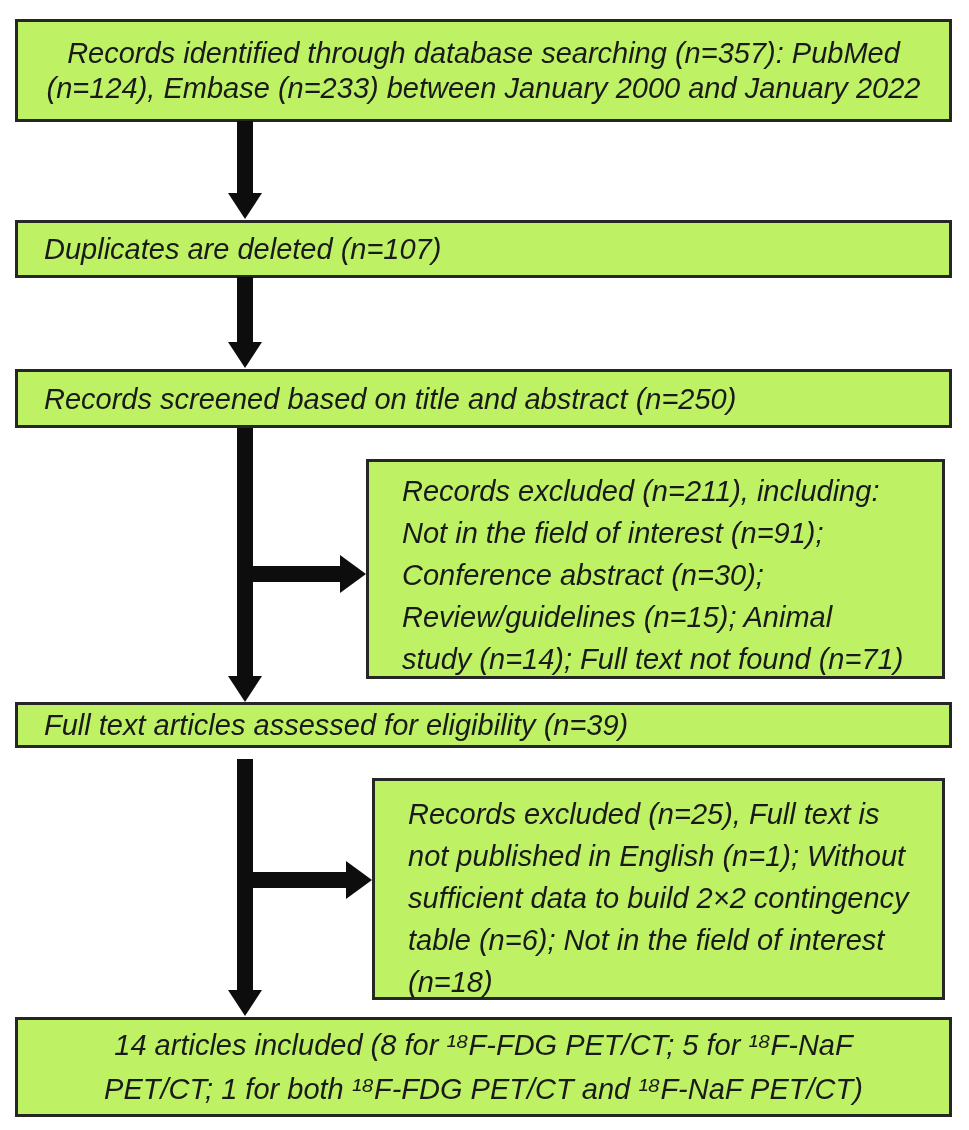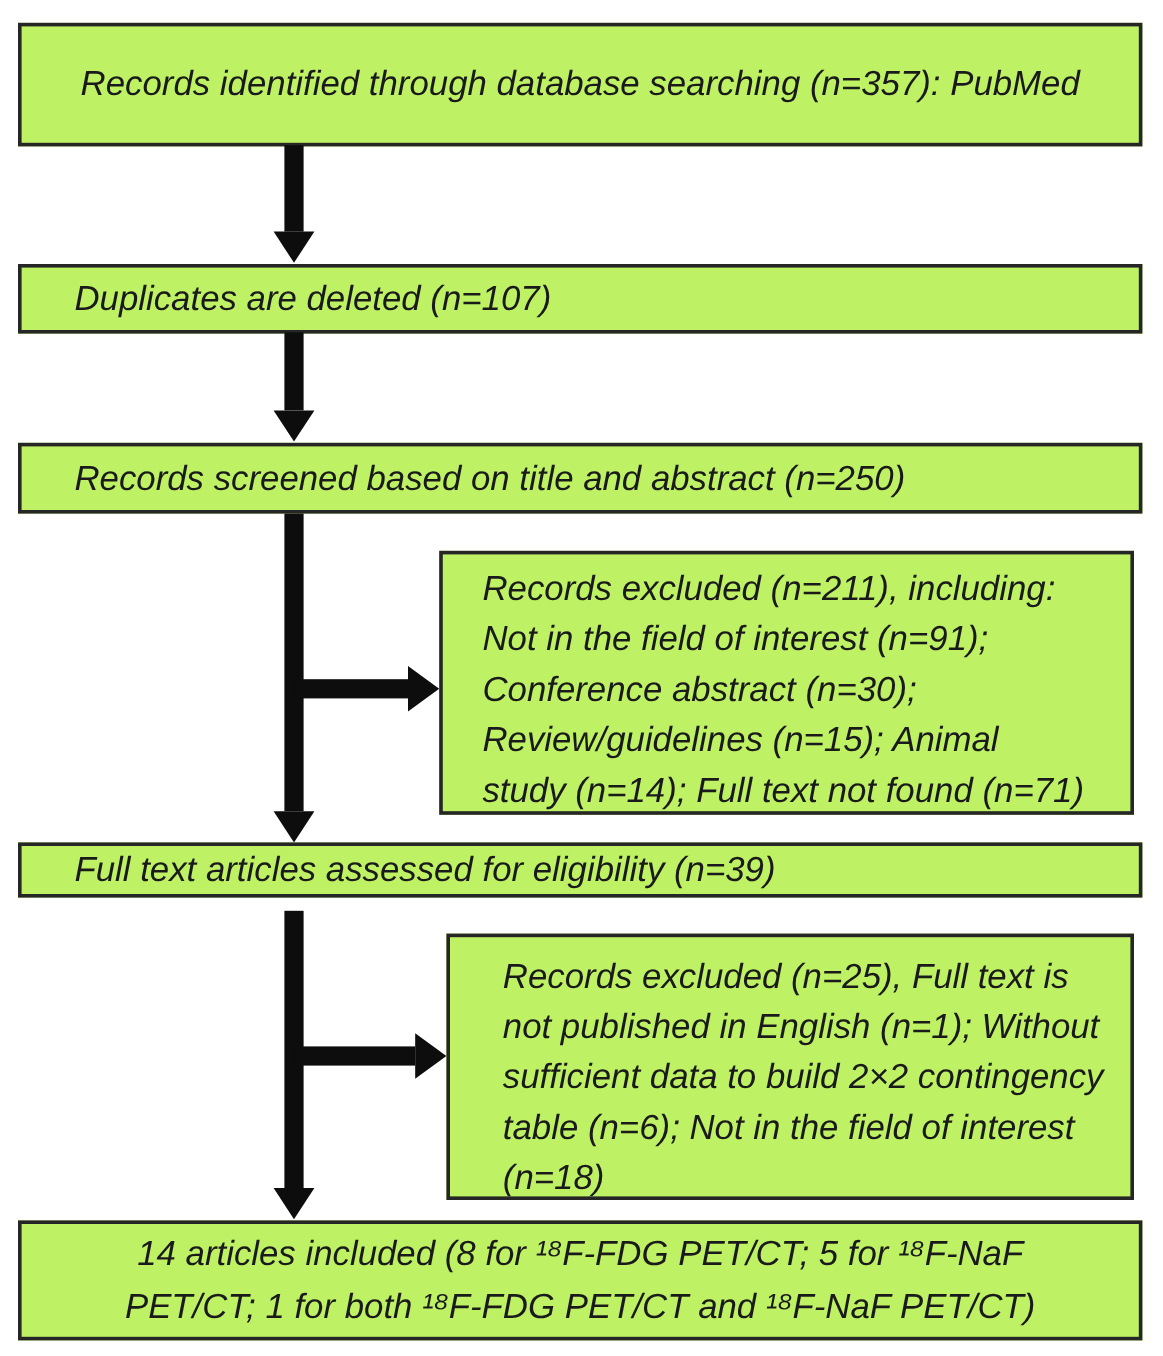--- a/index.html
+++ b/index.html
@@ -22,21 +22,21 @@
     border: 3px solid #262626;
     box-sizing: border-box;
     display: flex;
     flex-direction: column;
     justify-content: center;
     font-style: italic;
   }
   .box.center-text { text-align: center; align-items: center; }
   .box.left-text   { text-align: left; }
   .line { line-height: 35px; }
-  .box-main-single { padding-left: 44px; }
+  .box-main-single { padding-left: 26px; }
   .box-main-single .line { line-height: 34px; }
   .sidebox { justify-content: flex-start; }
   .sidebox .line { line-height: 42px; }
   .box-included .line { line-height: 44px; }
   .shaft {
     position: absolute;
     background: #0d0d0d;
   }
   .head-down {
     position: absolute;
@@ -53,20 +53,21 @@
     border-left: 26px solid #0d0d0d;
   }
 </style>
 </head>
 <body>
 
 <div class="figure">
 
   <div class="box center-text" style="left:15px; top:19px; width:937px; height:103px;">
     <div class="line">Records identified through database searching (n=357): PubMed</div>
+    <div class="line">(n=124), Embase (n=233) between January 2000 and January 2022</div>
   </div>
 
   <div class="shaft" style="left:237px; top:121px; width:16px; height:72px;"></div>
   <div class="head-down" style="left:228px; top:193px;"></div>
 
   <div class="box left-text box-main-single" style="left:15px; top:220px; width:937px; height:58px;">
     <div class="line">Duplicates are deleted (n=107)</div>
   </div>
 
   <div class="shaft" style="left:237px; top:277px; width:16px; height:65px;"></div>
@@ -93,21 +94,21 @@
   <div class="box left-text box-main-single" style="left:15px; top:702px; width:937px; height:46px;">
     <div class="line">Full text articles assessed for eligibility (n=39)</div>
   </div>
 
   <div class="shaft" style="left:237px; top:759px; width:16px; height:231px;"></div>
   <div class="head-down" style="left:228px; top:990px;"></div>
 
   <div class="shaft" style="left:246px; top:872px; width:100px; height:16px;"></div>
   <div class="head-right" style="left:346px; top:861px;"></div>
 
-  <div class="box left-text sidebox" style="left:372px; top:778px; width:573px; height:222px; padding:12px 10px 0 44px; justify-content:flex-start;">
+  <div class="box left-text sidebox" style="left:372px; top:778px; width:573px; height:222px; padding:12px 10px 0 33px; justify-content:flex-start;">
     <div class="line">Records excluded (n=25), Full text is</div>
     <div class="line">not published in English (n=1); Without</div>
     <div class="line">sufficient data to build 2×2 contingency</div>
     <div class="line">table (n=6); Not in the field of interest</div>
     <div class="line">(n=18)</div>
   </div>
 
   <div class="box center-text box-included" style="left:15px; top:1017px; width:937px; height:100px;align-items:center;">
     <div class="line">14 articles included (8 for ¹⁸F-FDG PET/CT; 5 for ¹⁸F-NaF</div>
     <div class="line">PET/CT; 1 for both ¹⁸F-FDG PET/CT and ¹⁸F-NaF PET/CT)</div>

